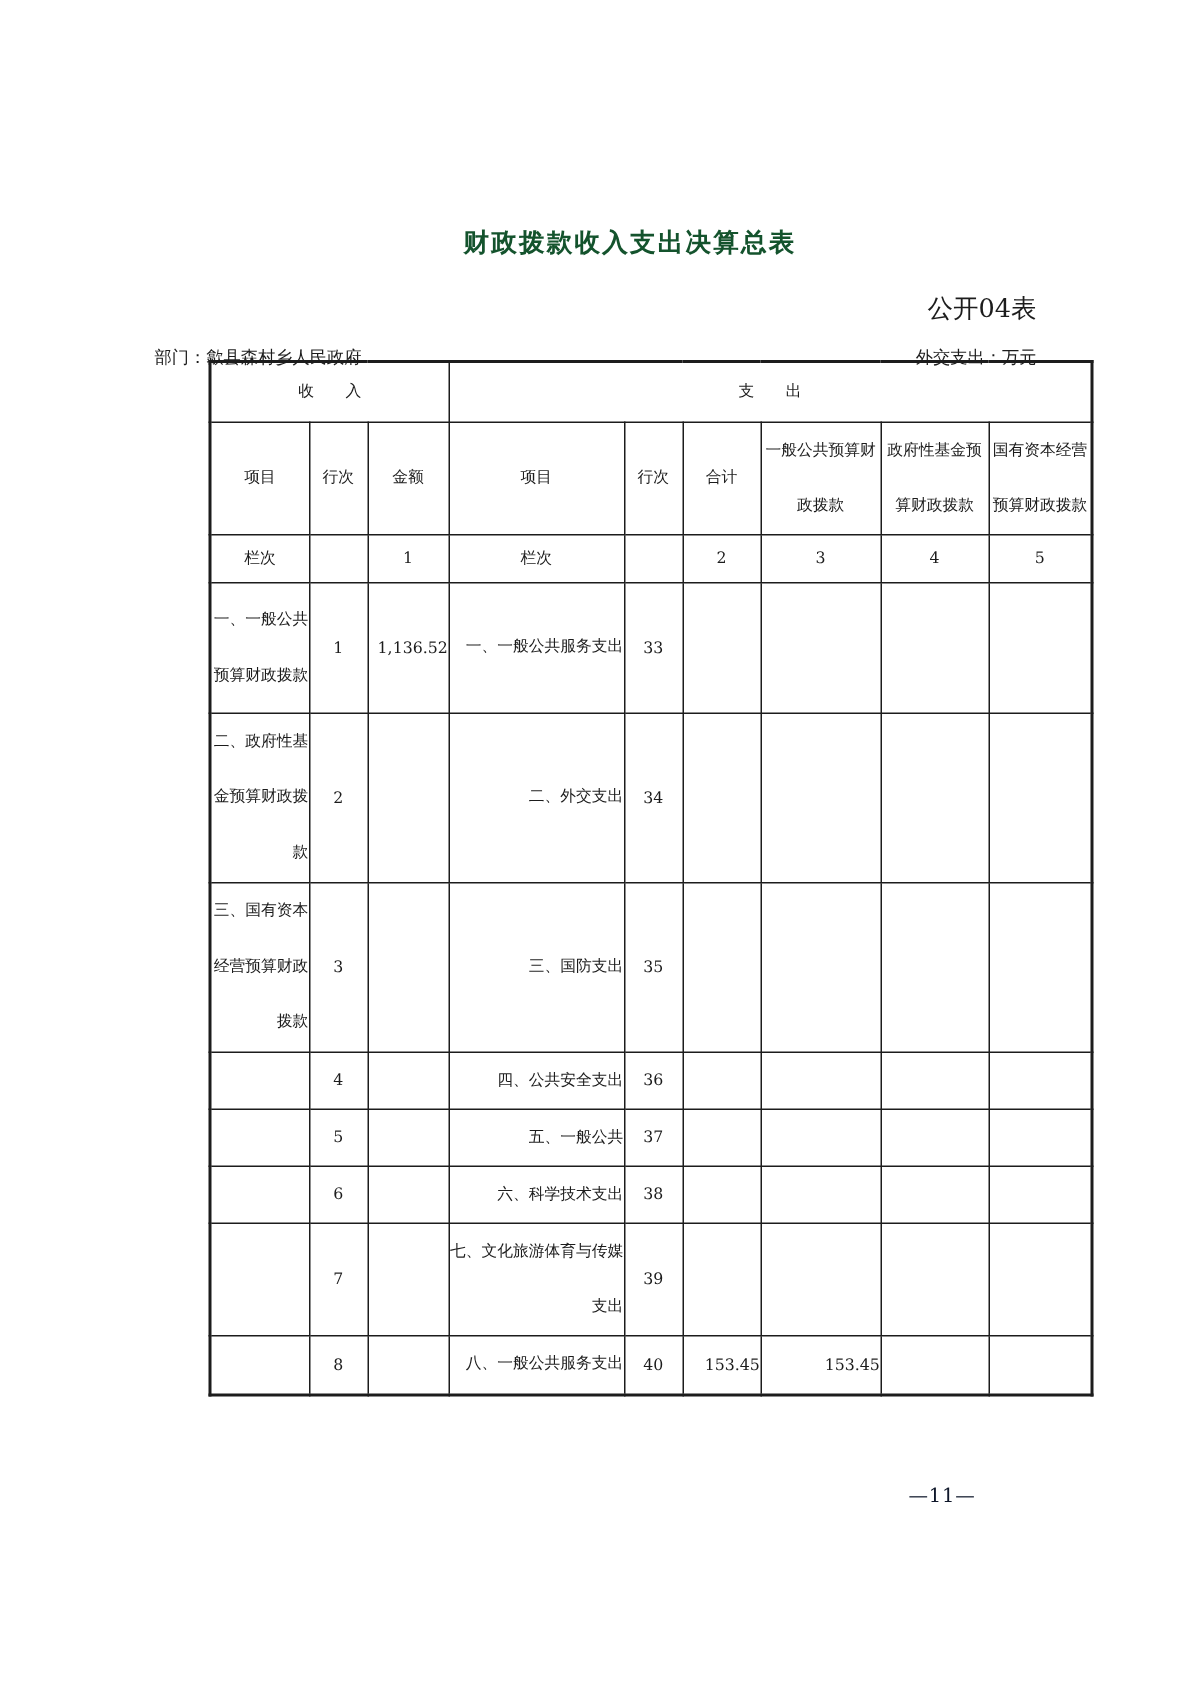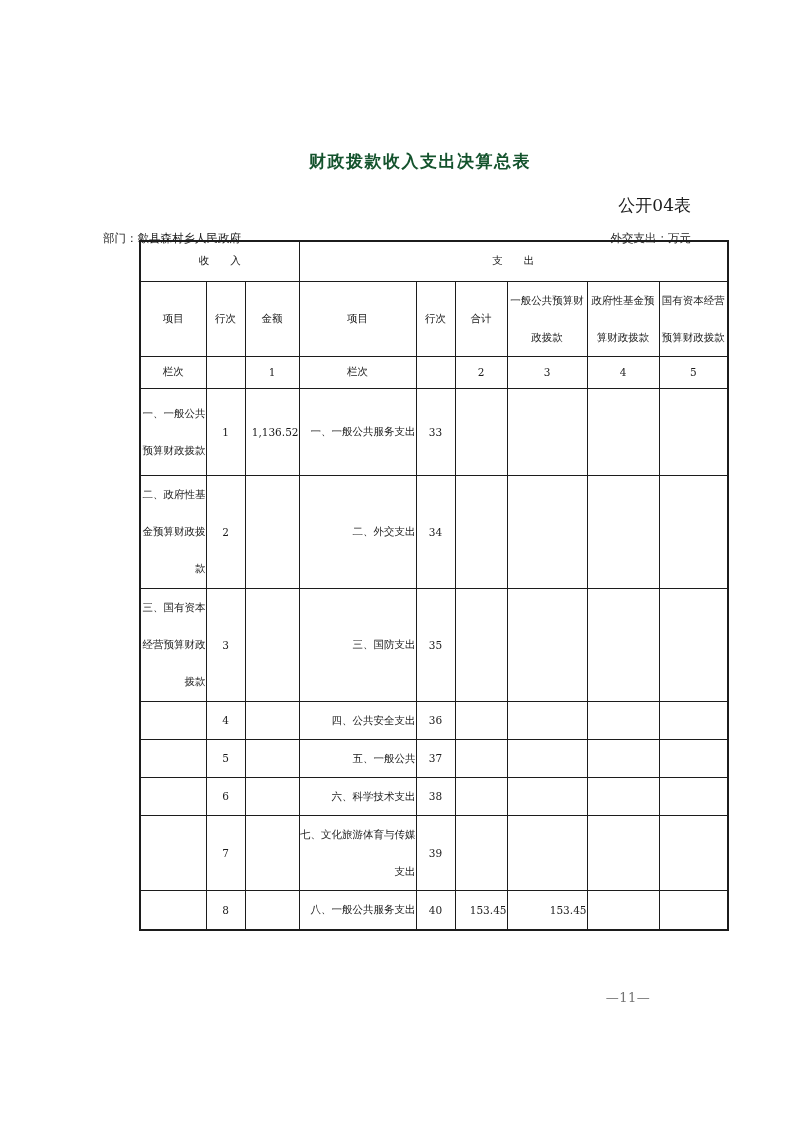--- a/index.html
+++ b/index.html
@@ -55,21 +55,21 @@
   tr.h-r2 { height: 113px; }
   tr.h-r3 { height: 113px; }
   tr.h-r4 { height: 38px; }
   tr.h-r5 { height: 37px; }
   tr.h-r6 { height: 38px; }
   tr.h-r7 { height: 75px; }
   tr.h-r8 { height: 40px; }
   .page-number {
     position: absolute; top: 990px; left: 588px; width: 80px;
     text-align: center; font-size: 13px; letter-spacing: 0.5px;
-    color: #737373;
+    color: #0f172a;
   }
 </style>
 </head>
 <body>
 
 <div class="doc-title">财政拨款收入支出决算总表</div>
 
 <div class="table-code">公开04表</div>
 
 <div class="meta-line">

